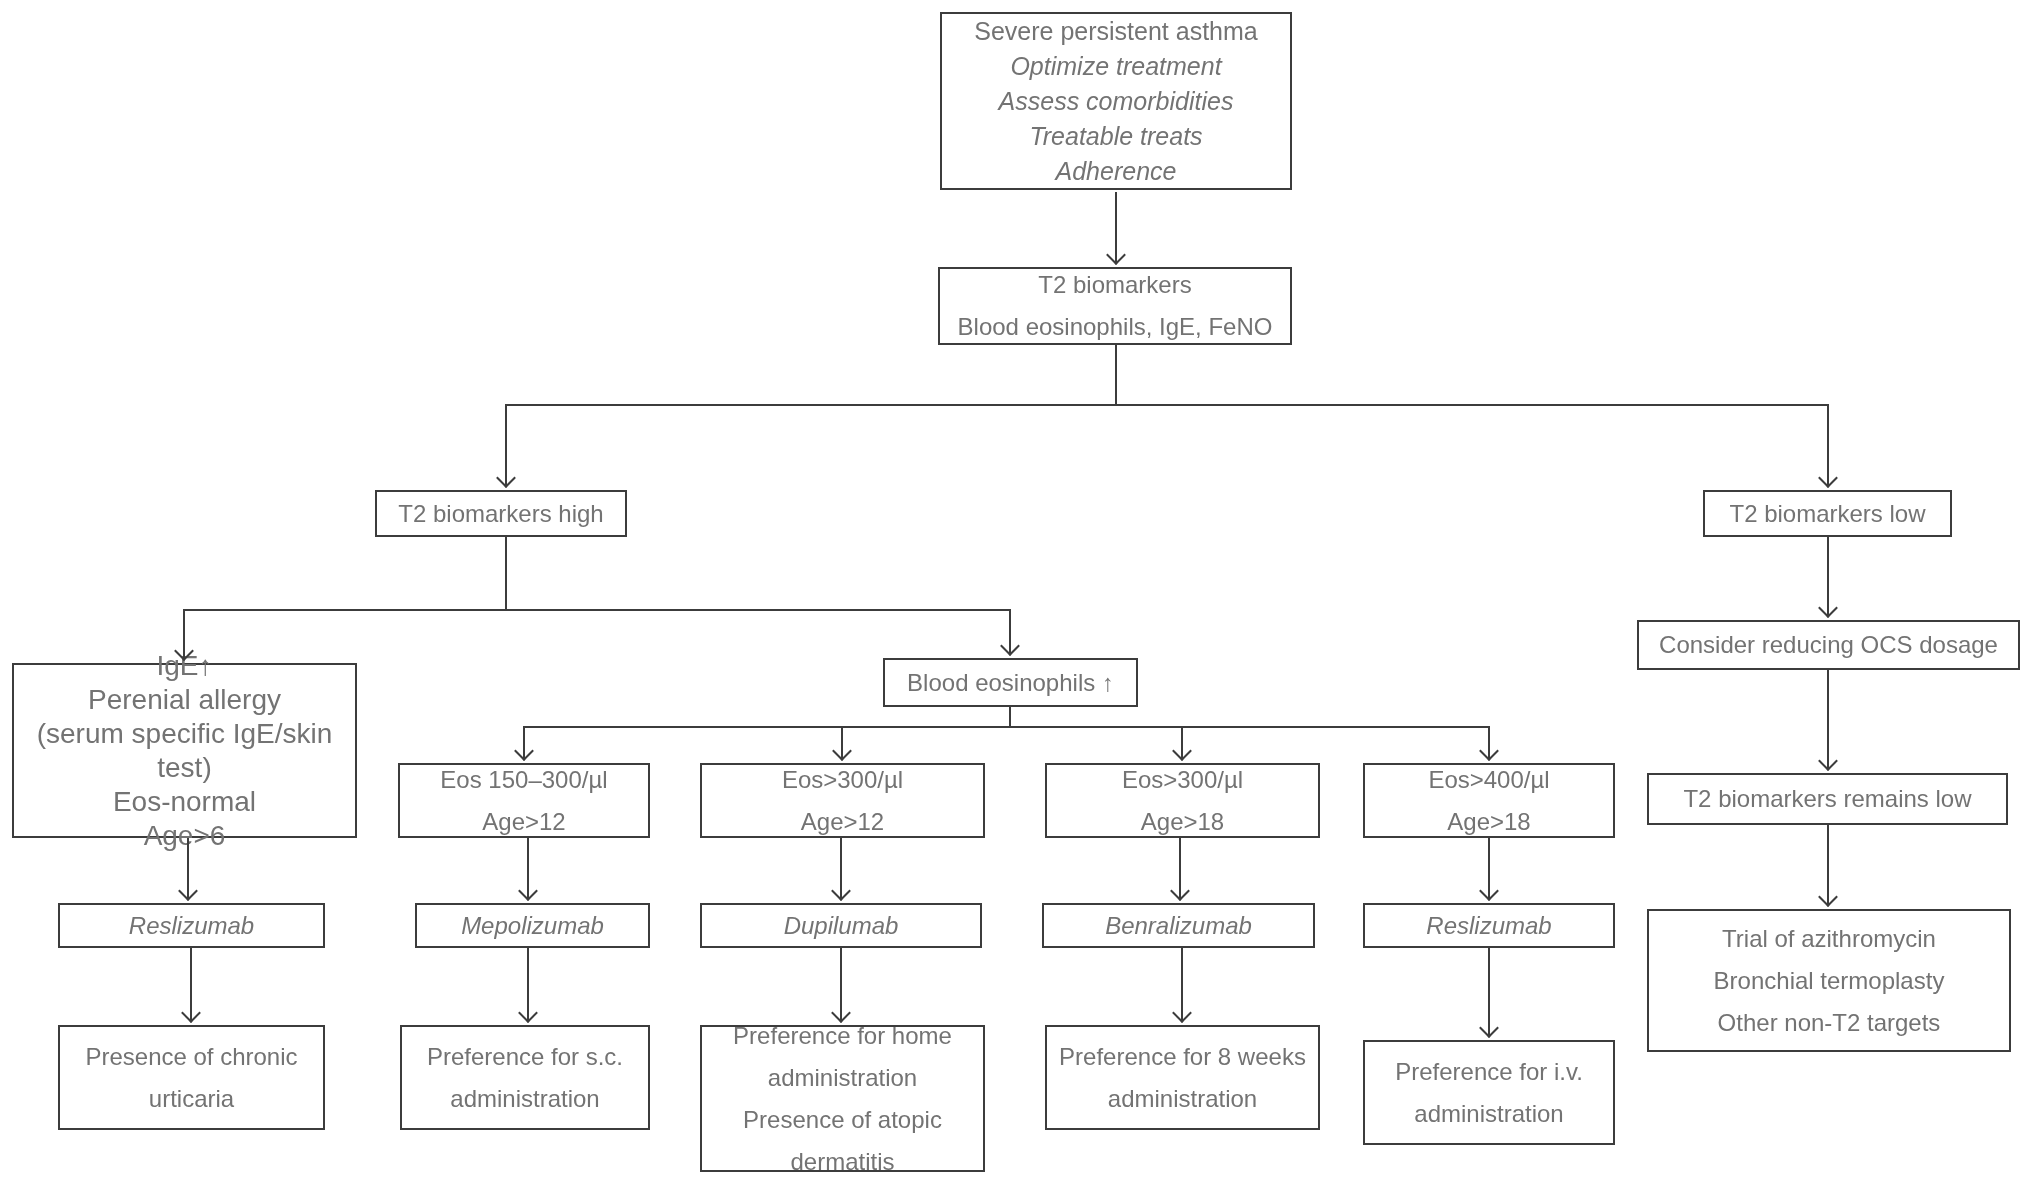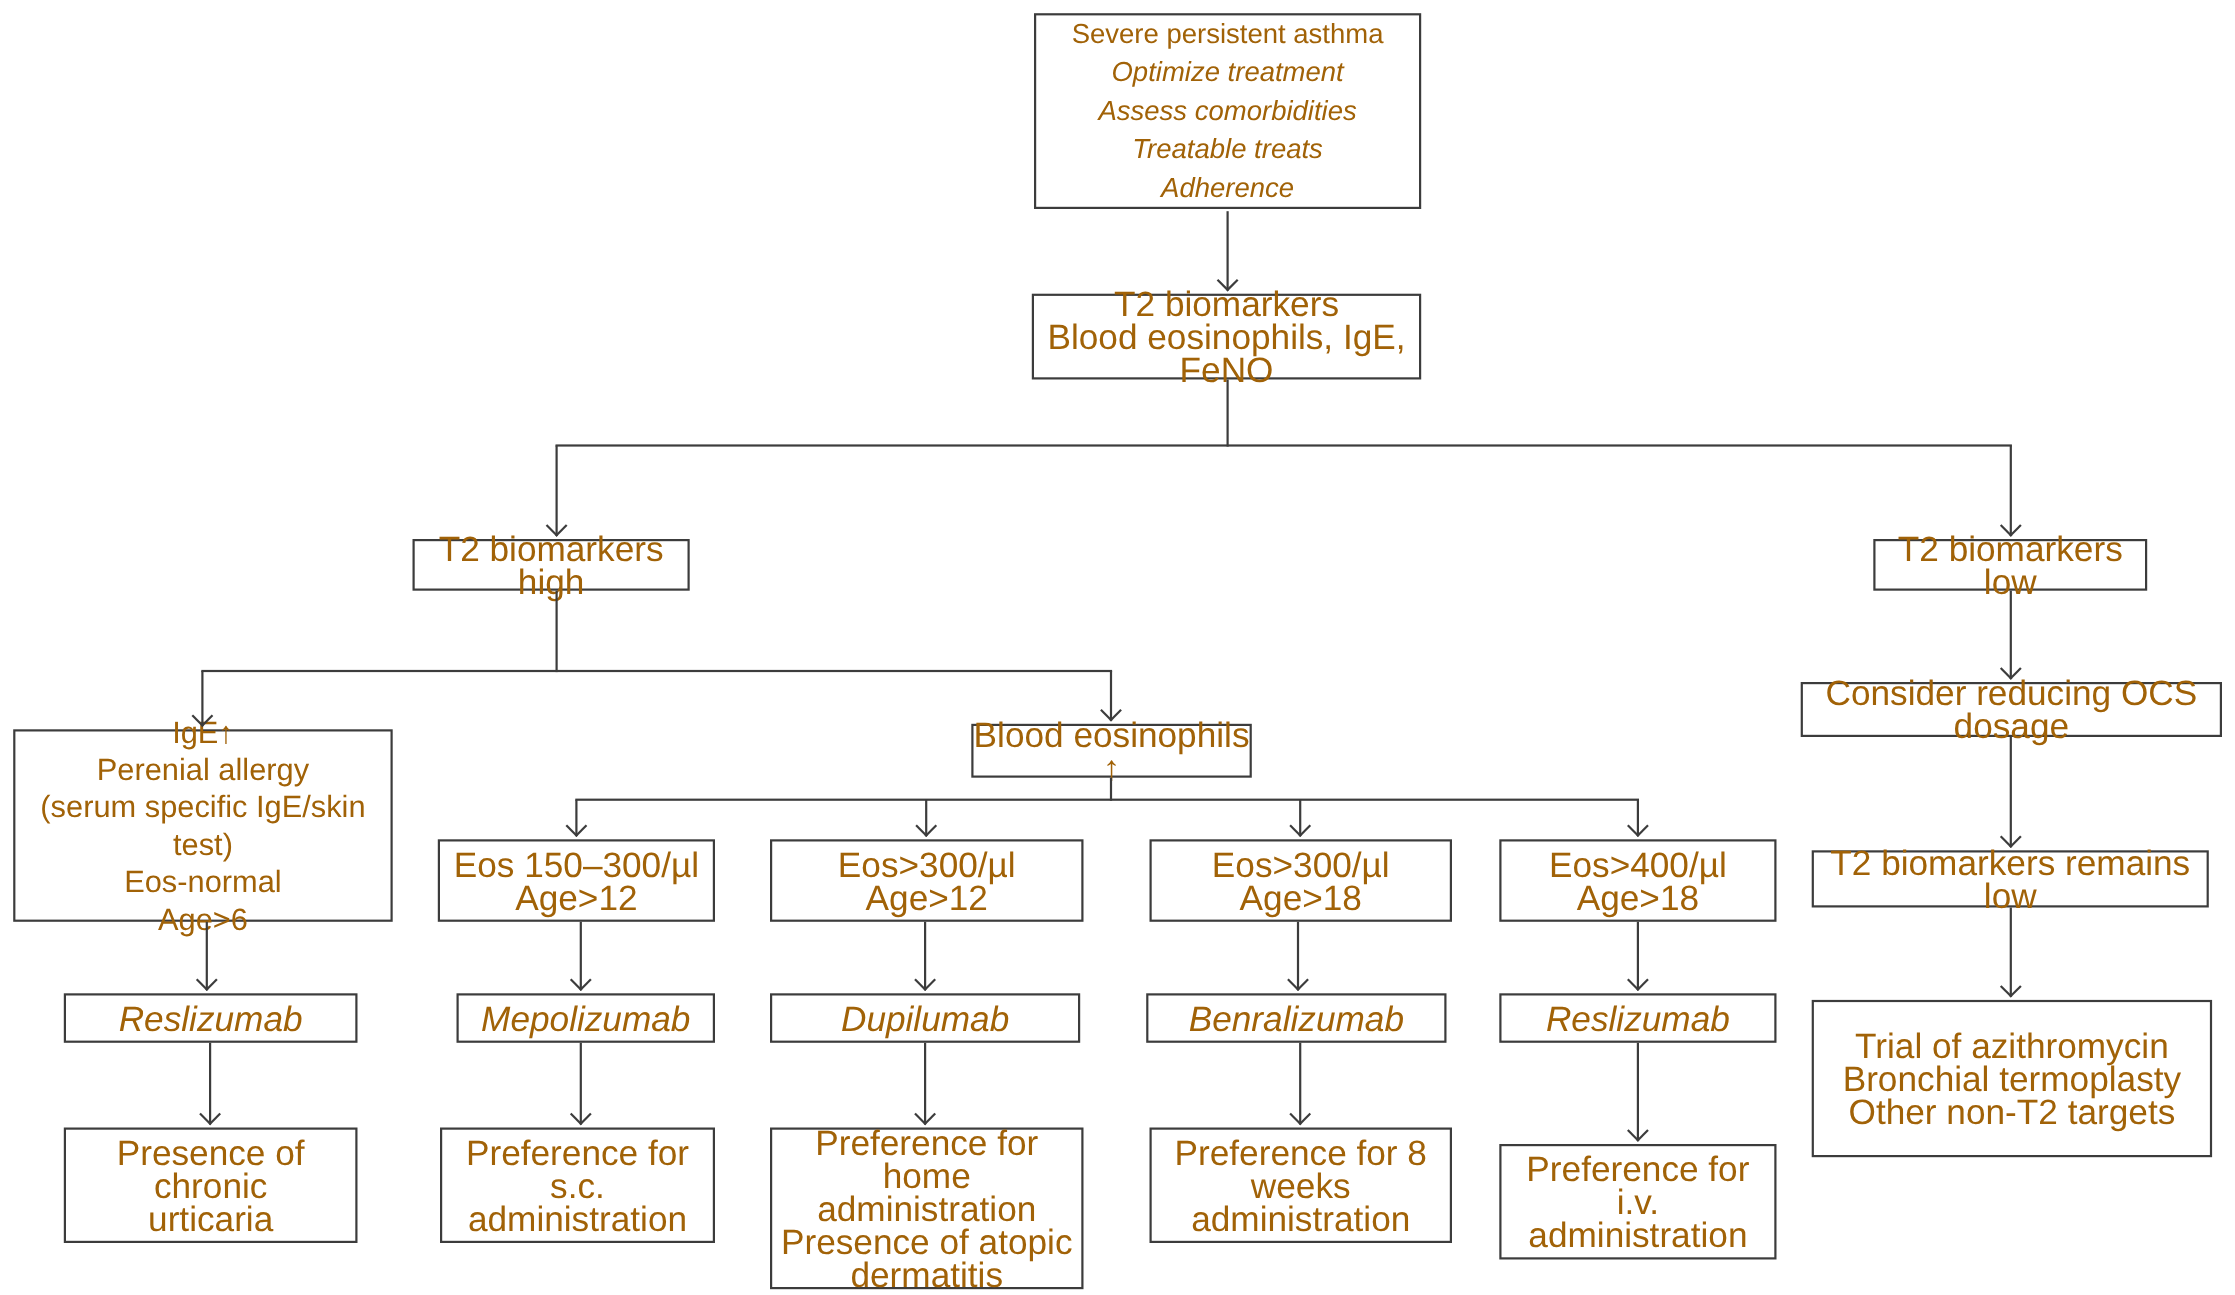--- a/index.html
+++ b/index.html
@@ -16,40 +16,40 @@
     position: absolute;
     box-sizing: border-box;
     border: 2.5px solid #3c3c3c;
     background: #ffffff;
     display: flex;
     flex-direction: column;
     align-items: center;
     justify-content: center;
     text-align: center;
     white-space: pre-line;
-    font-size: 32px;
-    line-height: 30px;
+    font-size: 24px;
+    line-height: 42px;
   }
   .root-box { font-size: 25px; line-height: 35px; }
   .small { font-size: 28px; line-height: 34px; }
   .italic { font-style: italic; }
   .vl { position: absolute; width: 2.4px; background: var(--line, #3c3c3c); }
   .hl { position: absolute; height: 2.4px; background: var(--line, #3c3c3c); }
   .ah {
     position: absolute;
     width: 12px; height: 12px;
     border-right: 2.6px solid var(--line, #3c3c3c);
     border-bottom: 2.6px solid var(--line, #3c3c3c);
     transform: rotate(45deg);
   }
 </style>
 </head>
 <body>
 
-<div id="canvas" style="--line: #3c3c3c; background: rgb(255, 255, 255); color: #a16207;">
+<div id="canvas" style="--line: #3c3c3c; background: rgb(255, 255, 255); color: #737373;">
 
   <div class="box root-box" style="left:940px;top:12px;width:352px;height:178px">
     <div>Severe persistent asthma</div>
     <div class="italic">Optimize treatment
 Assess comorbidities
 Treatable treats
 Adherence</div>
   </div>
 
   <div class="box" style="left:938px;top:267px;width:354px;height:78px">T2 biomarkers

